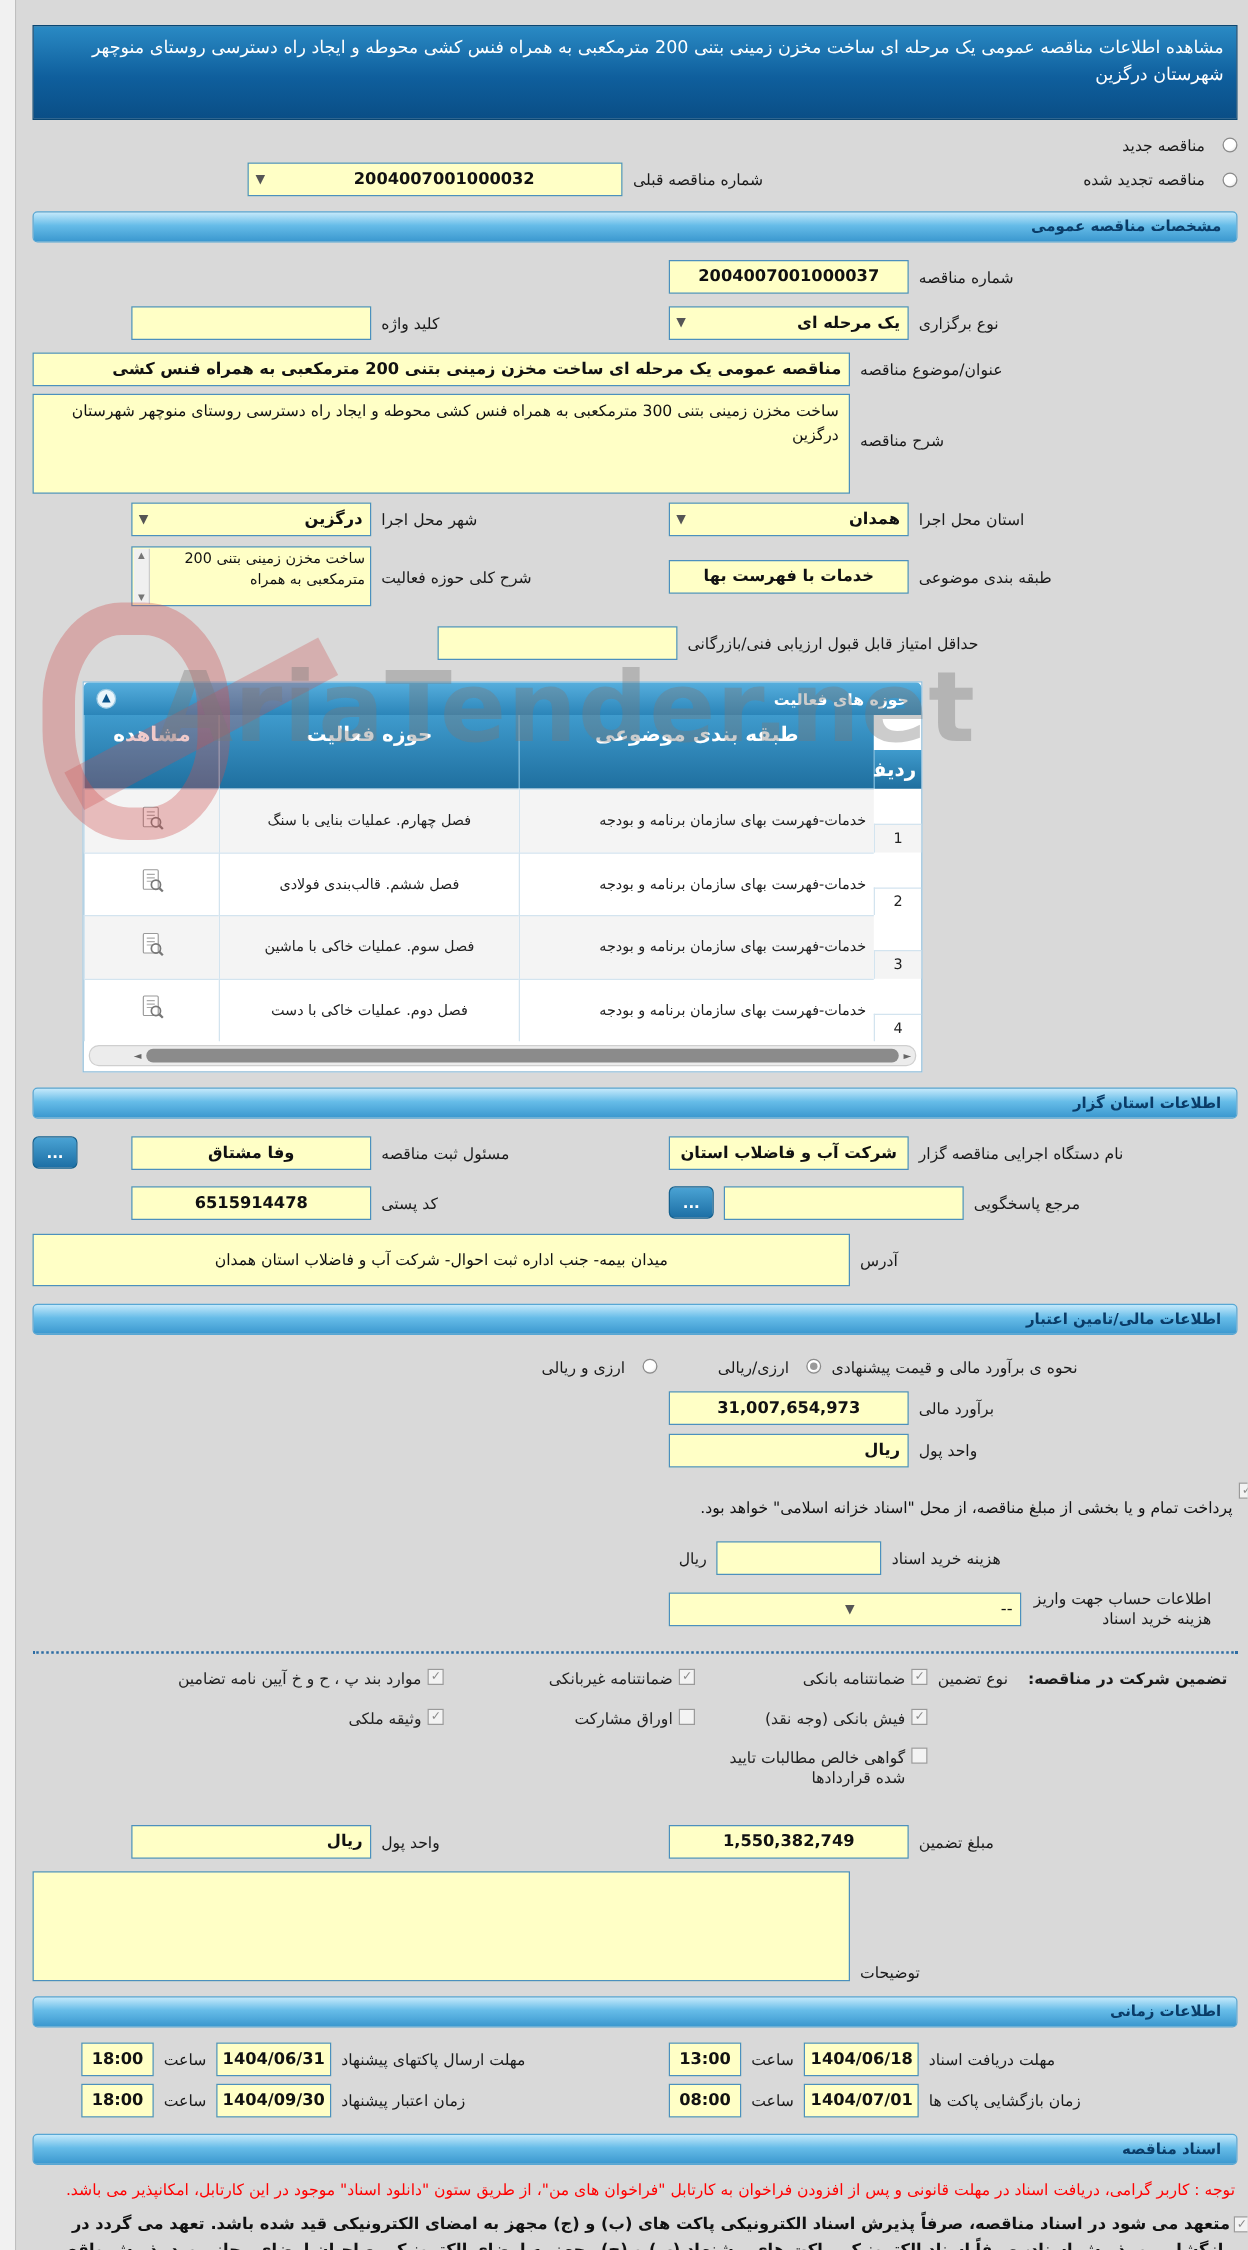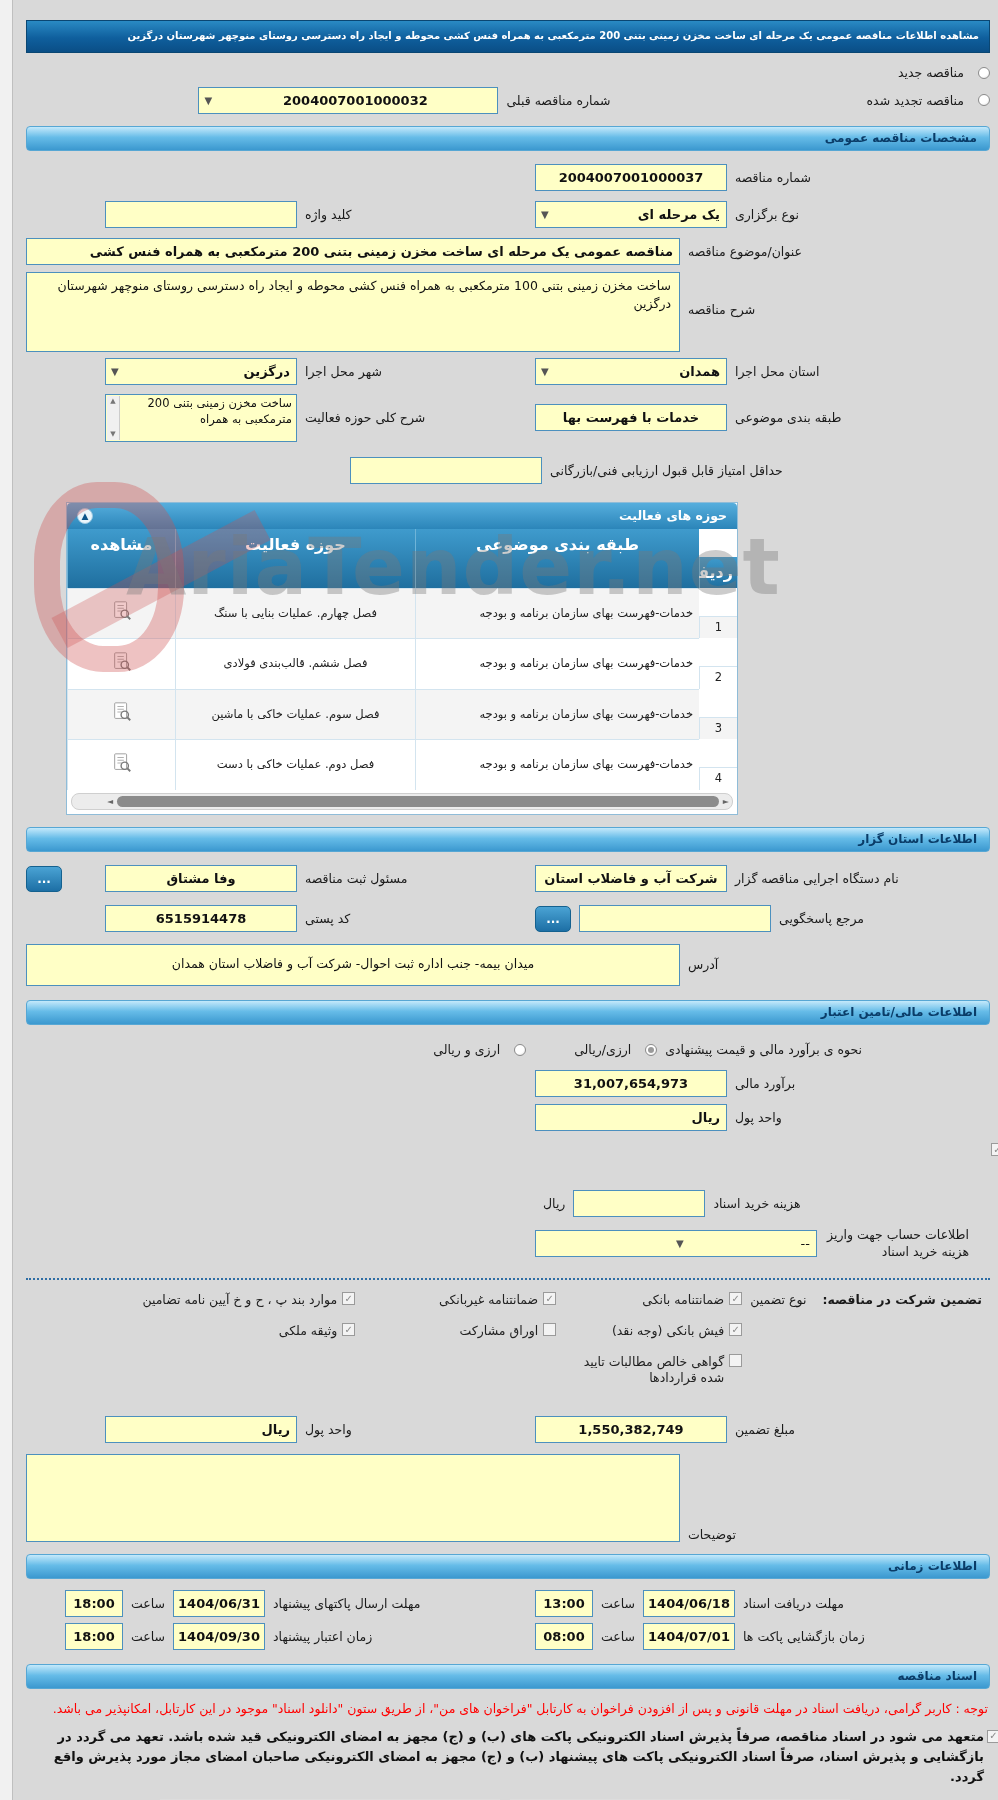--- a/index.html
+++ b/index.html
@@ -7,23 +7,23 @@
   body {
     width:998px; height:1800px; overflow:hidden; position:relative;
     background:#d9d9d9; font-family:"DejaVu Sans", sans-serif; direction:rtl;
   }
   .left-rail { position:absolute; left:0; top:0; width:13px; height:1800px;
     background:#f1f1f1; border-right:1px solid #bfbfbf; }
   .wrap { position:relative; margin-left:16px; padding:0 8px 0 10px; }
 
   
   .titlebar {
-    margin:20px 0 8px 0; padding:7px 10px 8px 10px;
+    margin:20px 0 8px 0; padding:7px 10px 24px 10px;
     background:linear-gradient(180deg,#2a8ac4 0%,#0f5f9d 55%,#0a4e86 100%);
-    border:1px solid #0a4672; color:#fff; font-weight:bold; font-size:10px; line-height:1.55;
+    border:1px solid #0a4672; color:#fff; font-weight:normal; font-size:14px; line-height:1.55;
   }
 
   
   .radio-row { display:flex; align-items:center; min-height:24px; font-size:12.5px; color:#333; margin:2px 0; }
   .rdo { width:12px; height:12px; border-radius:50%; border:1px solid #8b8b8b;
     background:radial-gradient(circle at 35% 30%, #fff 0 55%, #d8d8d8); display:inline-block; margin-left:6px; flex:none;}
   .rdo.on::after { content:""; display:block; width:6px; height:6px; margin:2px; border-radius:50%; background:#9a9a9a; }
 
   
   .sec-h {
@@ -164,21 +164,21 @@
     </div>
   </div>
 
   <div class="frow">
     <span class="lbl" style="margin-right:auto">عنوان/موضوع مناقصه</span>
     <div class="field wide">مناقصه عمومی یک مرحله ای ساخت مخزن زمینی بتنی 200 مترمکعبی به همراه فنس کشی</div>
   </div>
 
   <div class="frow" style="align-items:flex-start">
     <span class="lbl" style="margin-right:auto; margin-top:30px">شرح مناقصه</span>
-    <div class="ta desc">ساخت مخزن زمینی بتنی 100 مترمکعبی به همراه فنس کشی محوطه و ایجاد راه دسترسی روستای منوچهر شهرستان درگزین</div>
+    <div class="ta desc">ساخت مخزن زمینی بتنی 300 مترمکعبی به همراه فنس کشی محوطه و ایجاد راه دسترسی روستای منوچهر شهرستان درگزین</div>
   </div>
 
   <div class="frow">
     <div class="grp grp-r">
       <span class="lbl">استان محل اجرا</span>
       <div class="field sel w190 plain">
         <span style="font-weight:bold">همدان</span>
         <span class="arr">▼</span>
       </div>
     </div>
@@ -358,20 +358,21 @@
   </div>
   <div class="frow" style="min-height:31px">
     <div class="grp grp-r">
       <span class="lbl">واحد پول</span>
       <div class="field w190">ریال</div>
     </div>
   </div>
 
   <div class="frow" style="min-height:44px; margin-top:8px">
     <span class="cb on edge-cb">✓</span>
+    <div class="treasury-txt" style="margin-right:4px">پرداخت تمام و یا بخشی از مبلغ مناقصه، از محل "اسناد خزانه اسلامی" خواهد بود.</div>
   </div>
 
   <div class="frow" style="min-height:31px">
     <div class="grp grp-r">
       <span class="lbl">هزینه خرید اسناد</span>
       <div class="field w130"></div>
       <span class="lbl">ریال</span>
     </div>
   </div>
 

